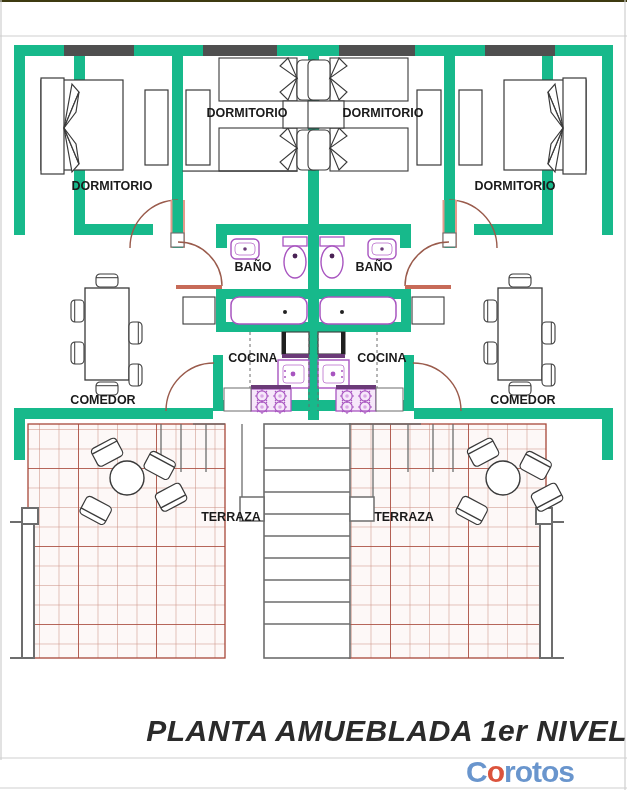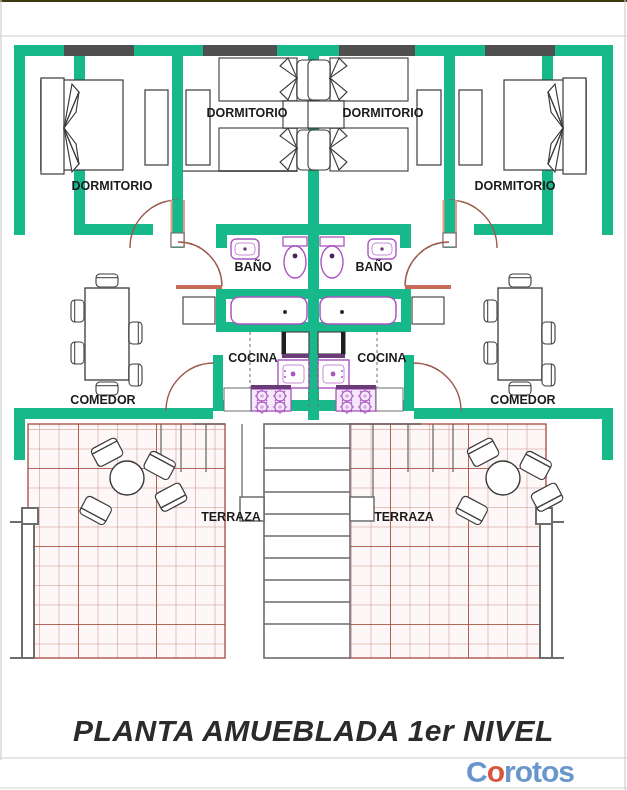--- a/index.html
+++ b/index.html
@@ -1,19 +1,19 @@
 <!DOCTYPE html>
 <html><head>
 <meta charset="utf-8">
 <style>
   html,body{margin:0;padding:0;background:#ffffff;}
   body{width:627px;height:790px;font-family:"Liberation Sans",sans-serif;overflow:hidden;}
   #page{position:relative;width:627px;height:790px;background:#ffffff;}
   #plan{position:absolute;left:0;top:0;width:627px;height:790px;}
-  .ttl{position:absolute;left:0;top:714px;width:627px;text-align:center;
+  .ttl{position:absolute;left:0;top:714px;width:627px;text-align:right;
        font-family:"Liberation Sans",sans-serif;font-weight:bold;font-style:italic;
        font-size:30px;letter-spacing:0.5px;color:#2b2b2b;white-space:nowrap;}
   .wm{position:absolute;left:466px;top:755px;font-family:"Liberation Sans",sans-serif;
       font-weight:bold;font-size:30px;letter-spacing:-1px;color:#5d8dc9;opacity:.92;}
   .wm .r{color:#d9452c;}
 </style>
 </head>
 <body>
 
 <div id="page">

